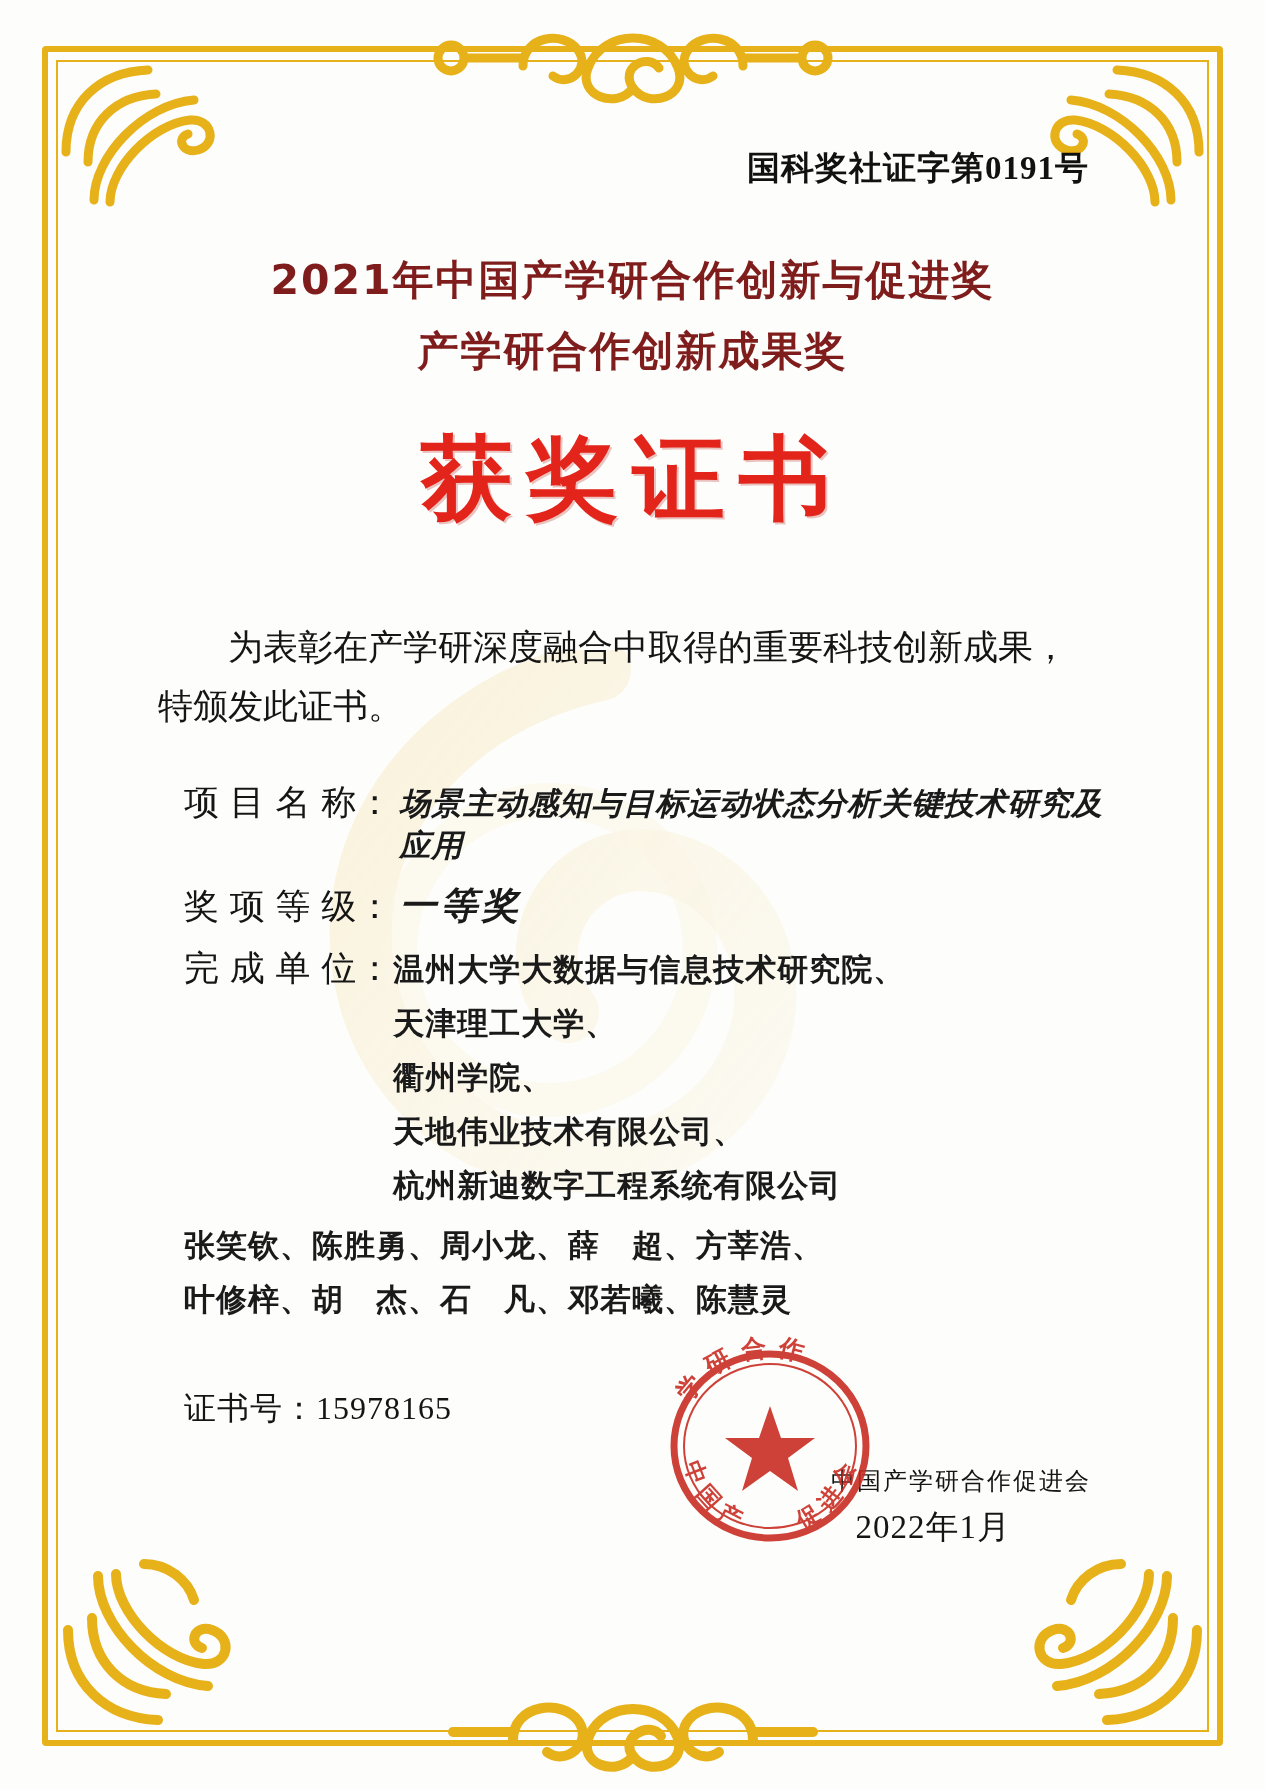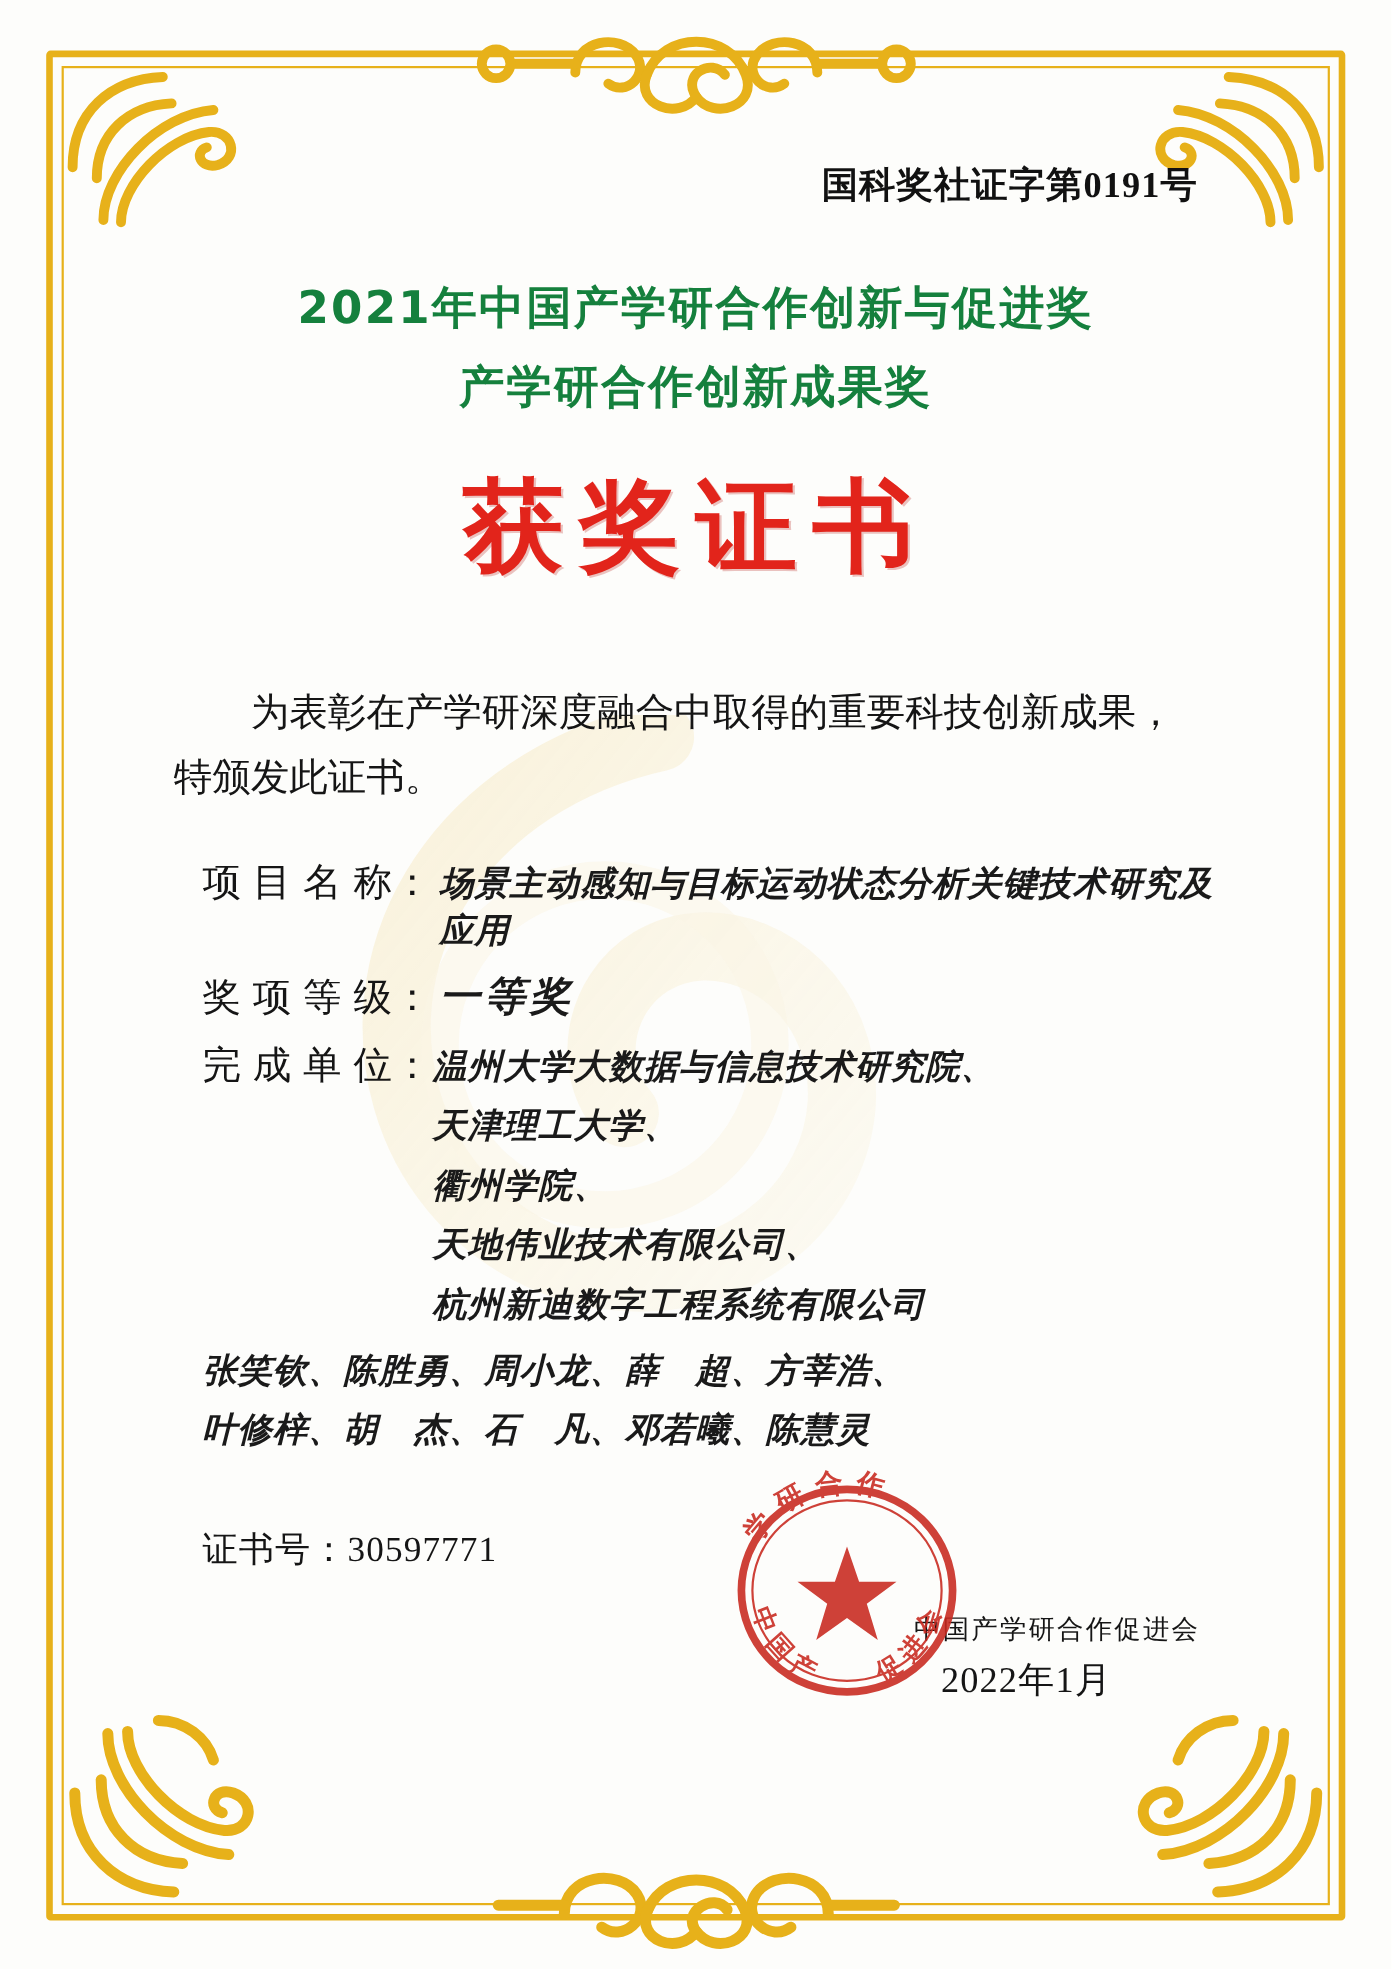--- a/index.html
+++ b/index.html
@@ -86,21 +86,21 @@
     font-size: 33px;
     font-weight: bold;
     letter-spacing: 1px;
     color: #111;
     font-family: "Liberation Serif", serif;
     margin-top: 22px;
   }
 
   .award-line1, .award-line2 {
     text-align: center;
-    color: #15803d;
+    color: #7f1d1d;
     font-weight: bold;
     font-family: "DejaVu Sans", "Liberation Sans", sans-serif;
     letter-spacing: 2px;
   }
   .award-line1 {
     font-size: 41px;
     margin-top: 62px;
   }
   .award-line2 {
     font-size: 41px;
@@ -165,21 +165,20 @@
   }
   .value-block {
     display: flex;
     flex-direction: column;
     gap: 12px;
   }
   .value-block .line {
     font-size: 31px;
     color: #1a1a1a;
     font-family: "DejaVu Sans", "Liberation Sans", sans-serif;
-    font-style: italic;
     font-weight: bold;
     letter-spacing: 1px;
   }
 
   .cert-no {
     margin-top: 66px;
     padding-left: 74px;
     font-size: 32px;
     color: #151515;
     font-family: "Liberation Serif", "DejaVu Serif", serif;
@@ -338,21 +337,21 @@
       <div class="field-row" style="margin-top:18px;">
         <span class="value-block">
           <span class="line">张笑钦、陈胜勇、周小龙、薛　超、方莘浩、</span>
           <span class="line">叶修梓、胡　杰、石　凡、邓若曦、陈慧灵</span>
         </span>
       </div>
 
     </div>
 
     <div class="cert-no">
-      <span>证书号：</span><span>30597771</span>
+      <span>证书号：</span><span>15978165</span>
     </div>
 
     <div class="signature">
       <div class="sig-org">中国产学研合作促进会</div>
       <div class="sig-date">2022年1月</div>
     </div>
 
   </div>
 
   <svg class="seal" viewBox="0 0 260 250" xmlns="http://www.w3.org/2000/svg">

